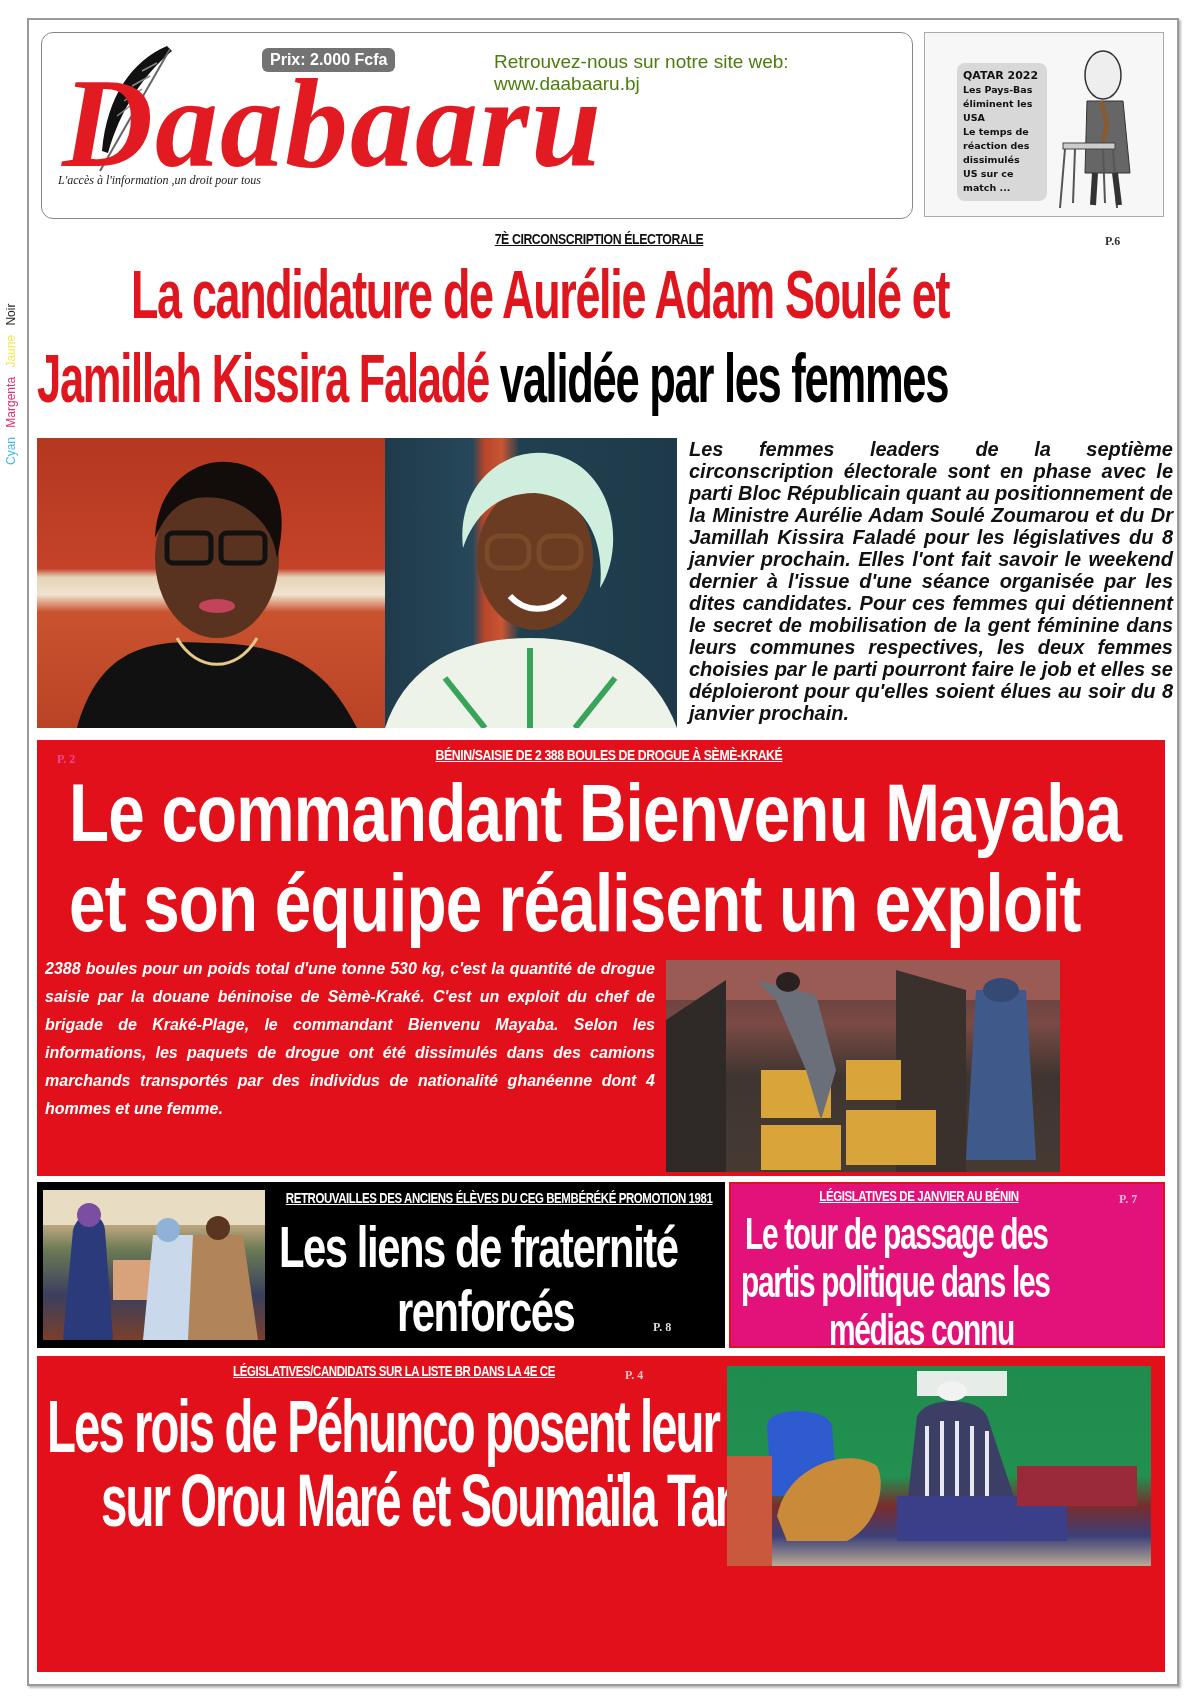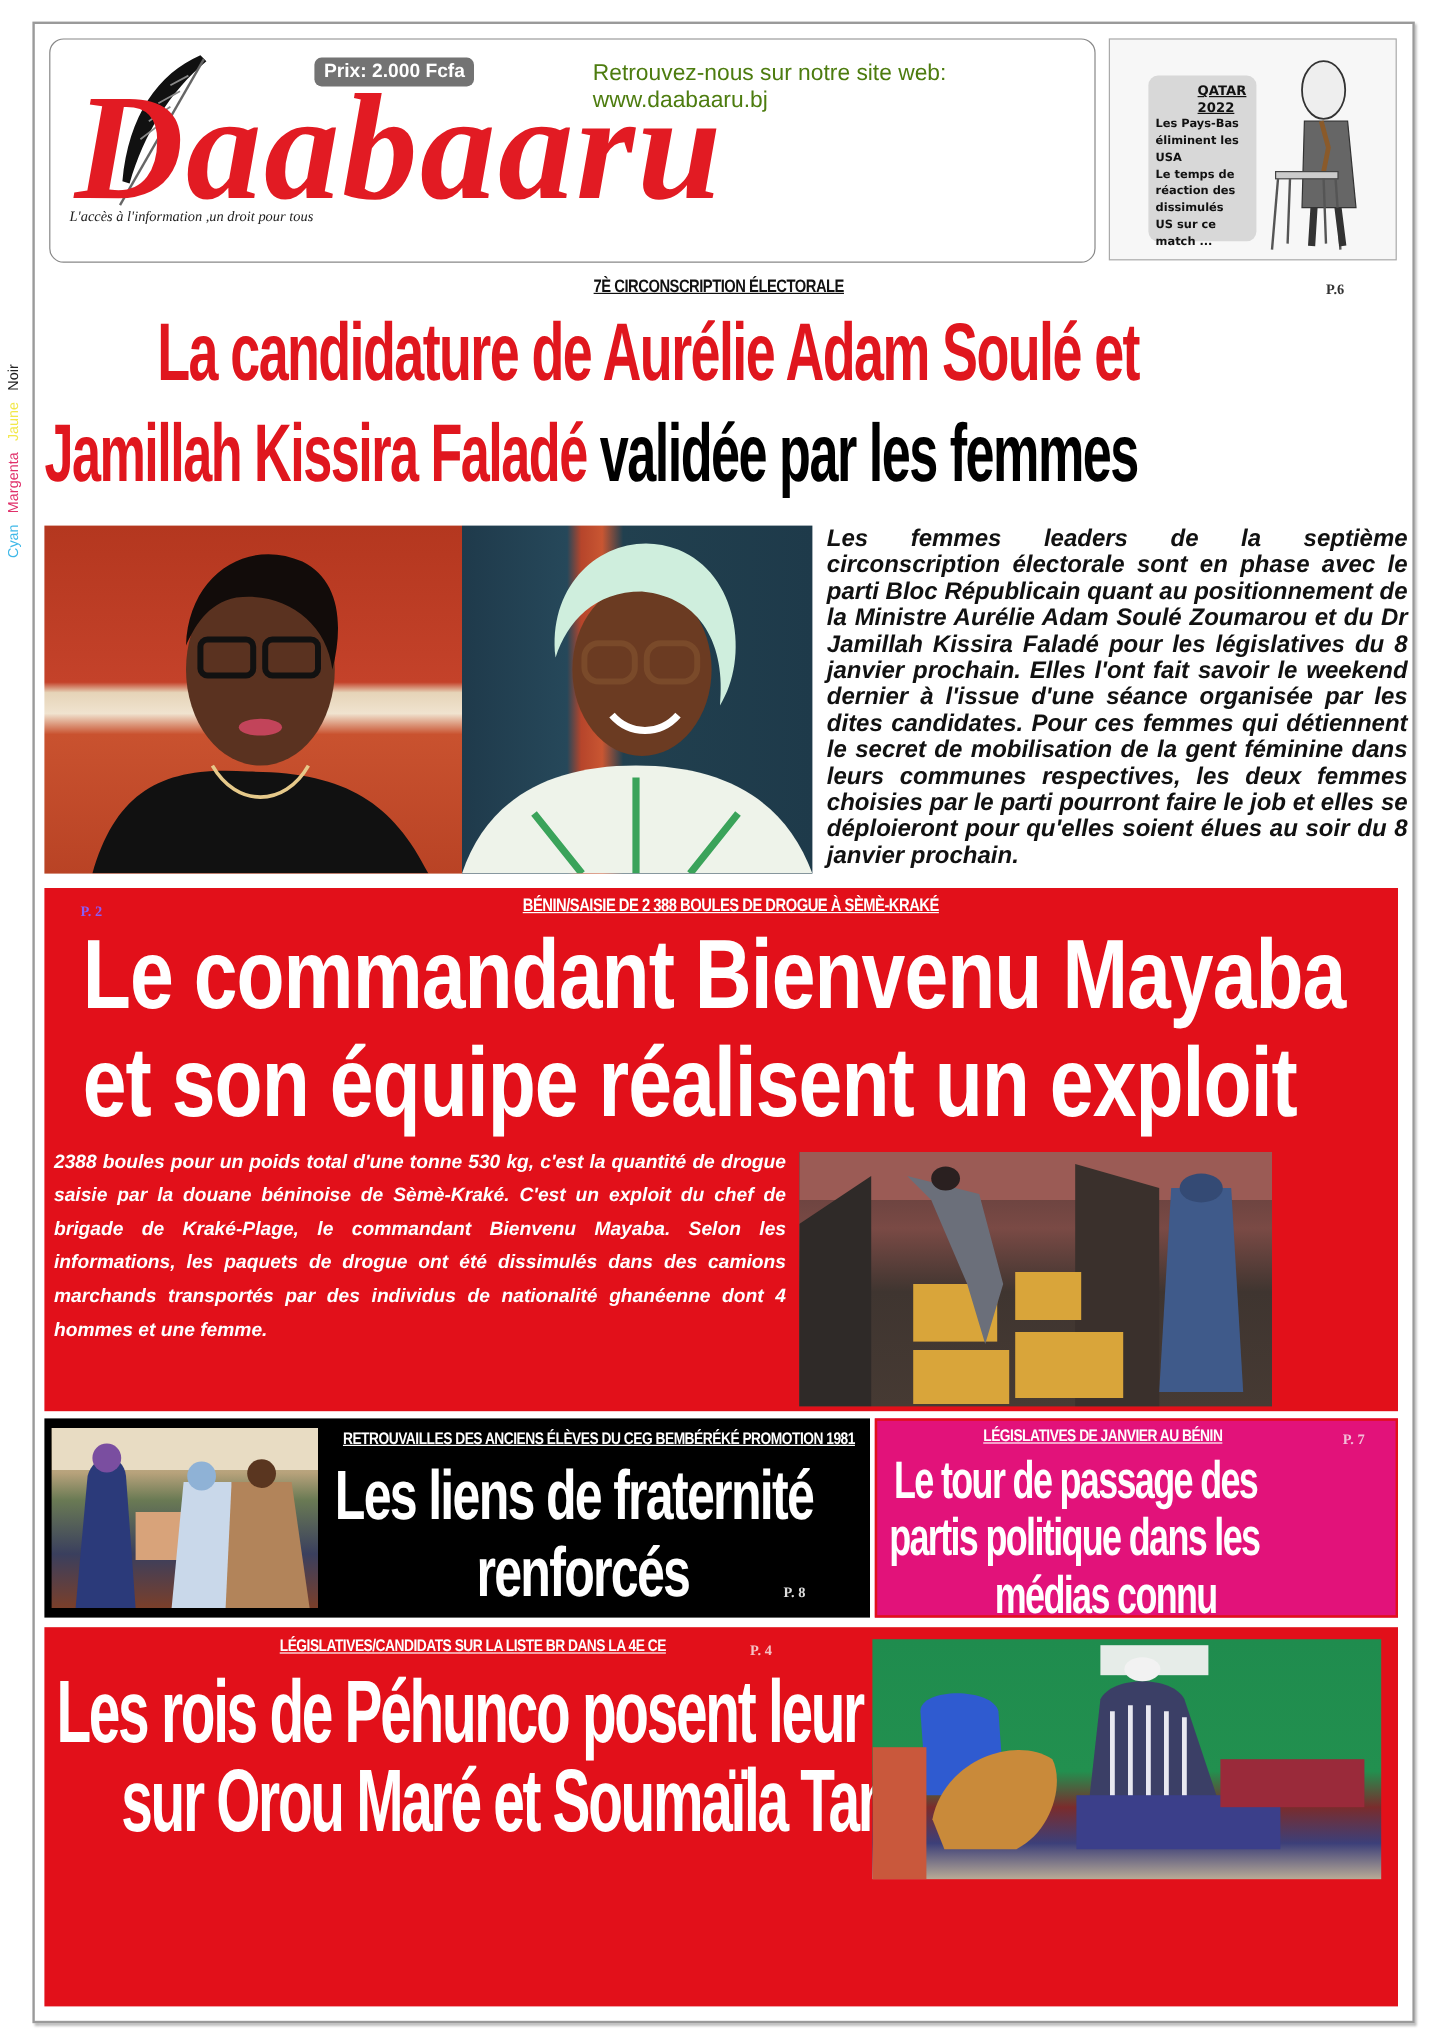--- a/index.html
+++ b/index.html
@@ -16,21 +16,21 @@
     .logo { position: absolute; left: 20px; top: 28px; font-family: "Liberation Serif", serif; font-style: italic; font-weight: bold; color: #e21b23; font-size: 126px; letter-spacing: 2px; line-height: 1; }
     .feather { position: absolute; left: 30px; top: 8px; width: 120px; height: 140px; }
     .price { position: absolute; left: 220px; top: 15px; background: #737373; color: #fff; font-weight: bold; font-size: 16px; padding: 3px 8px; border-radius: 6px; }
     .website { position: absolute; left: 452px; top: 18px; font-size: 19px; color: #4d7c0f; }
     .slogan { position: absolute; left: 16px; top: 140px; font-family: "Liberation Serif", serif; font-style: italic; font-size: 12px; color: #222; }
     .infobar { position: absolute; left: 4px; top: 158px; width: 860px; height: 22px; background: #000; color: #fff; font-family: "Liberation Sans Narrow", "Liberation Sans", sans-serif; font-weight: bold; font-size: 11.5px; line-height: 22px; text-align: center; letter-spacing: -0.3px; }
 
     
     .cartoon { position: absolute; left: 895px; top: 12px; width: 238px; height: 183px; border: 1px solid #aaa; background: #f7f7f7; overflow: hidden; }
     .bubble { position: absolute; left: 32px; top: 30px; width: 90px; height: 138px; background: #d8d8d8; border-radius: 8px; padding: 6px; box-sizing: border-box; font-family: "DejaVu Sans", sans-serif; font-size: 9.5px; line-height: 14px; color: #111; font-weight: bold; }
-    .bubble .t { display: block; text-decoration: underline; font-size: 11px; margin-left: 35px; }
+    .bubble .t { display: block; font-size: 11px; }
     .man { position: absolute; left: 120px; top: 10px; width: 110px; height: 170px; }
 
     
     .kicker { position: absolute; font-family: "Liberation Sans", sans-serif; font-weight: bold; font-size: 15px; text-decoration: underline; text-transform: uppercase; letter-spacing: -0.5px; transform: scaleX(0.82); transform-origin: center; white-space: nowrap; }
     .pref { position: absolute; font-family: "Liberation Serif", serif; font-size: 12px; font-weight: bold; }
     .hl { position: absolute; font-family: "Liberation Sans", sans-serif; font-weight: bold; white-space: nowrap; line-height: 1; transform-origin: 0 0; letter-spacing: -2px; }
 
     .k1 { left: 360px; top: 210px; width: 420px; text-align: center; color: #111; }
     .p6 { left: 1076px; top: 214px; color: #333; }
     .h1a { left: 102px; top: 240px; font-size: 68px; color: #e0161e; transform: scaleX(0.66); }
@@ -39,21 +39,21 @@
     .h1b .blk { color: #000; }
 
     
     .photo1 { position: absolute; left: 8px; top: 418px; width: 348px; height: 290px; overflow: hidden; background: linear-gradient(180deg,#b4371f 0%,#c4422a 45%,#e6d4b8 48%,#f0e3cf 54%,#c9522f 60%,#b94325 100%); }
     .photo2 { position: absolute; left: 356px; top: 418px; width: 292px; height: 290px; overflow: hidden; background: linear-gradient(90deg,#1f3a4b 0%,#26485a 30%,#b6452b 34%,#c95632 40%,#21404f 46%,#1e3a4a 100%); }
 
     .lede1 { position: absolute; left: 660px; top: 418px; width: 484px; font-size: 20px; line-height: 22px; font-weight: bold; font-style: italic; color: #111; text-align: justify; }
 
     
     .redbox { position: absolute; left: 8px; top: 720px; width: 1128px; height: 436px; background: #e2101a; }
-    .p2 { left: 38px; top: 732px; color: #8b5cf6; }
+    .p2 { left: 28px; top: 732px; color: #ec4899; }
     .k2 { left: 290px; top: 726px; width: 580px; text-align: center; color: #fff; }
     .h2a { left: 40px; top: 752px; font-size: 82px; color: #fff; transform: scaleX(0.80); letter-spacing: -1px; }
     .h2b { left: 40px; top: 842px; font-size: 82px; color: #fff; transform: scaleX(0.80); letter-spacing: -1px; }
     .lede2 { position: absolute; left: 16px; top: 935px; width: 610px; font-size: 16px; line-height: 28px; font-weight: bold; font-style: italic; color: #fff; text-align: justify; }
     .photo3 { position: absolute; left: 637px; top: 940px; width: 394px; height: 212px; overflow: hidden; background: linear-gradient(180deg,#5a3b3a 0%,#7a4a45 30%,#3f3530 55%,#463a33 100%); }
 
     
     .blackbox { position: absolute; left: 8px; top: 1162px; width: 688px; height: 166px; background: #000; }
     .photo4 { position: absolute; left: 14px; top: 1170px; width: 222px; height: 150px; overflow: hidden; background: linear-gradient(180deg,#d8c7a8 0%,#b7a27b 25%,#6a7a54 40%,#3a3f5e 70%,#7a3f2a 100%); }
     .k3 { left: 210px; top: 1170px; width: 520px; text-align: center; color: #fff; font-size: 14px; }

